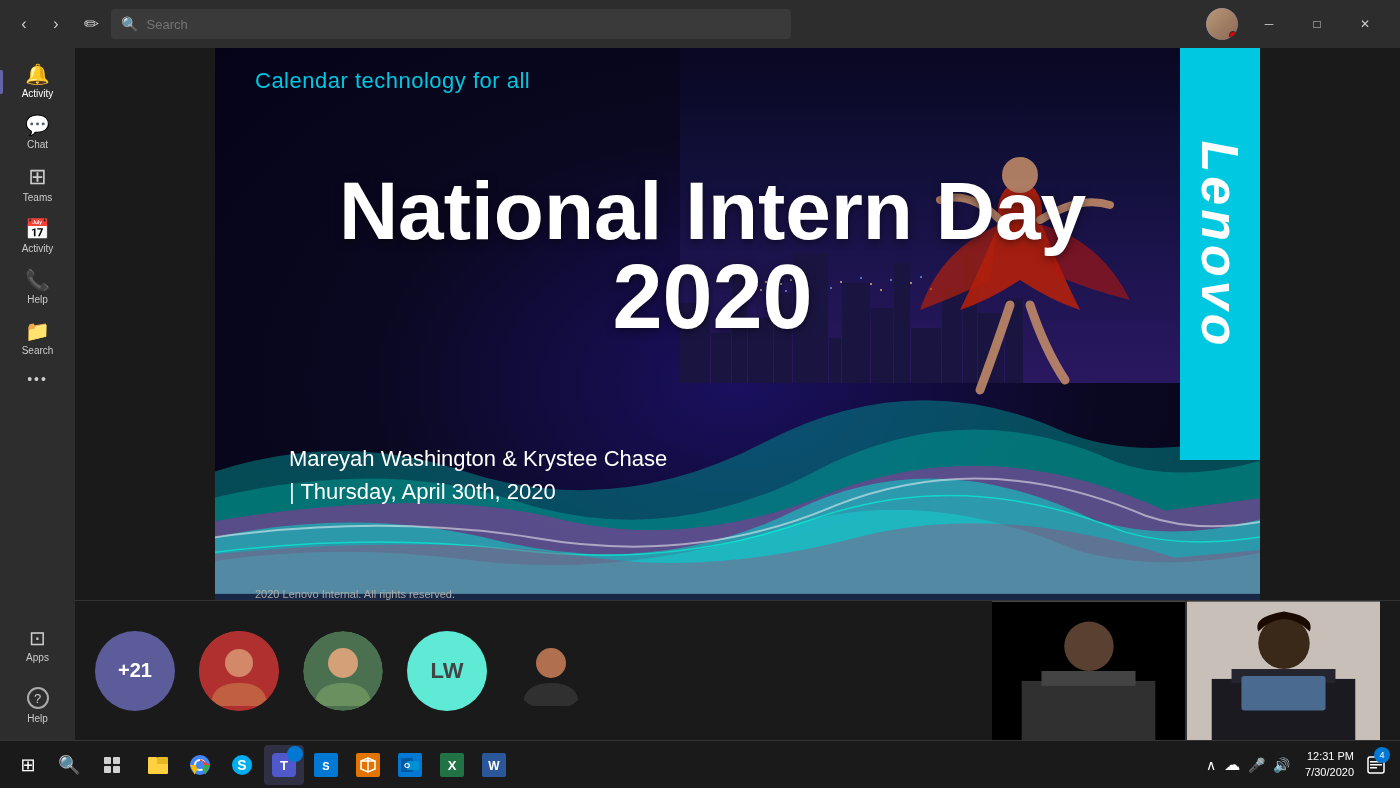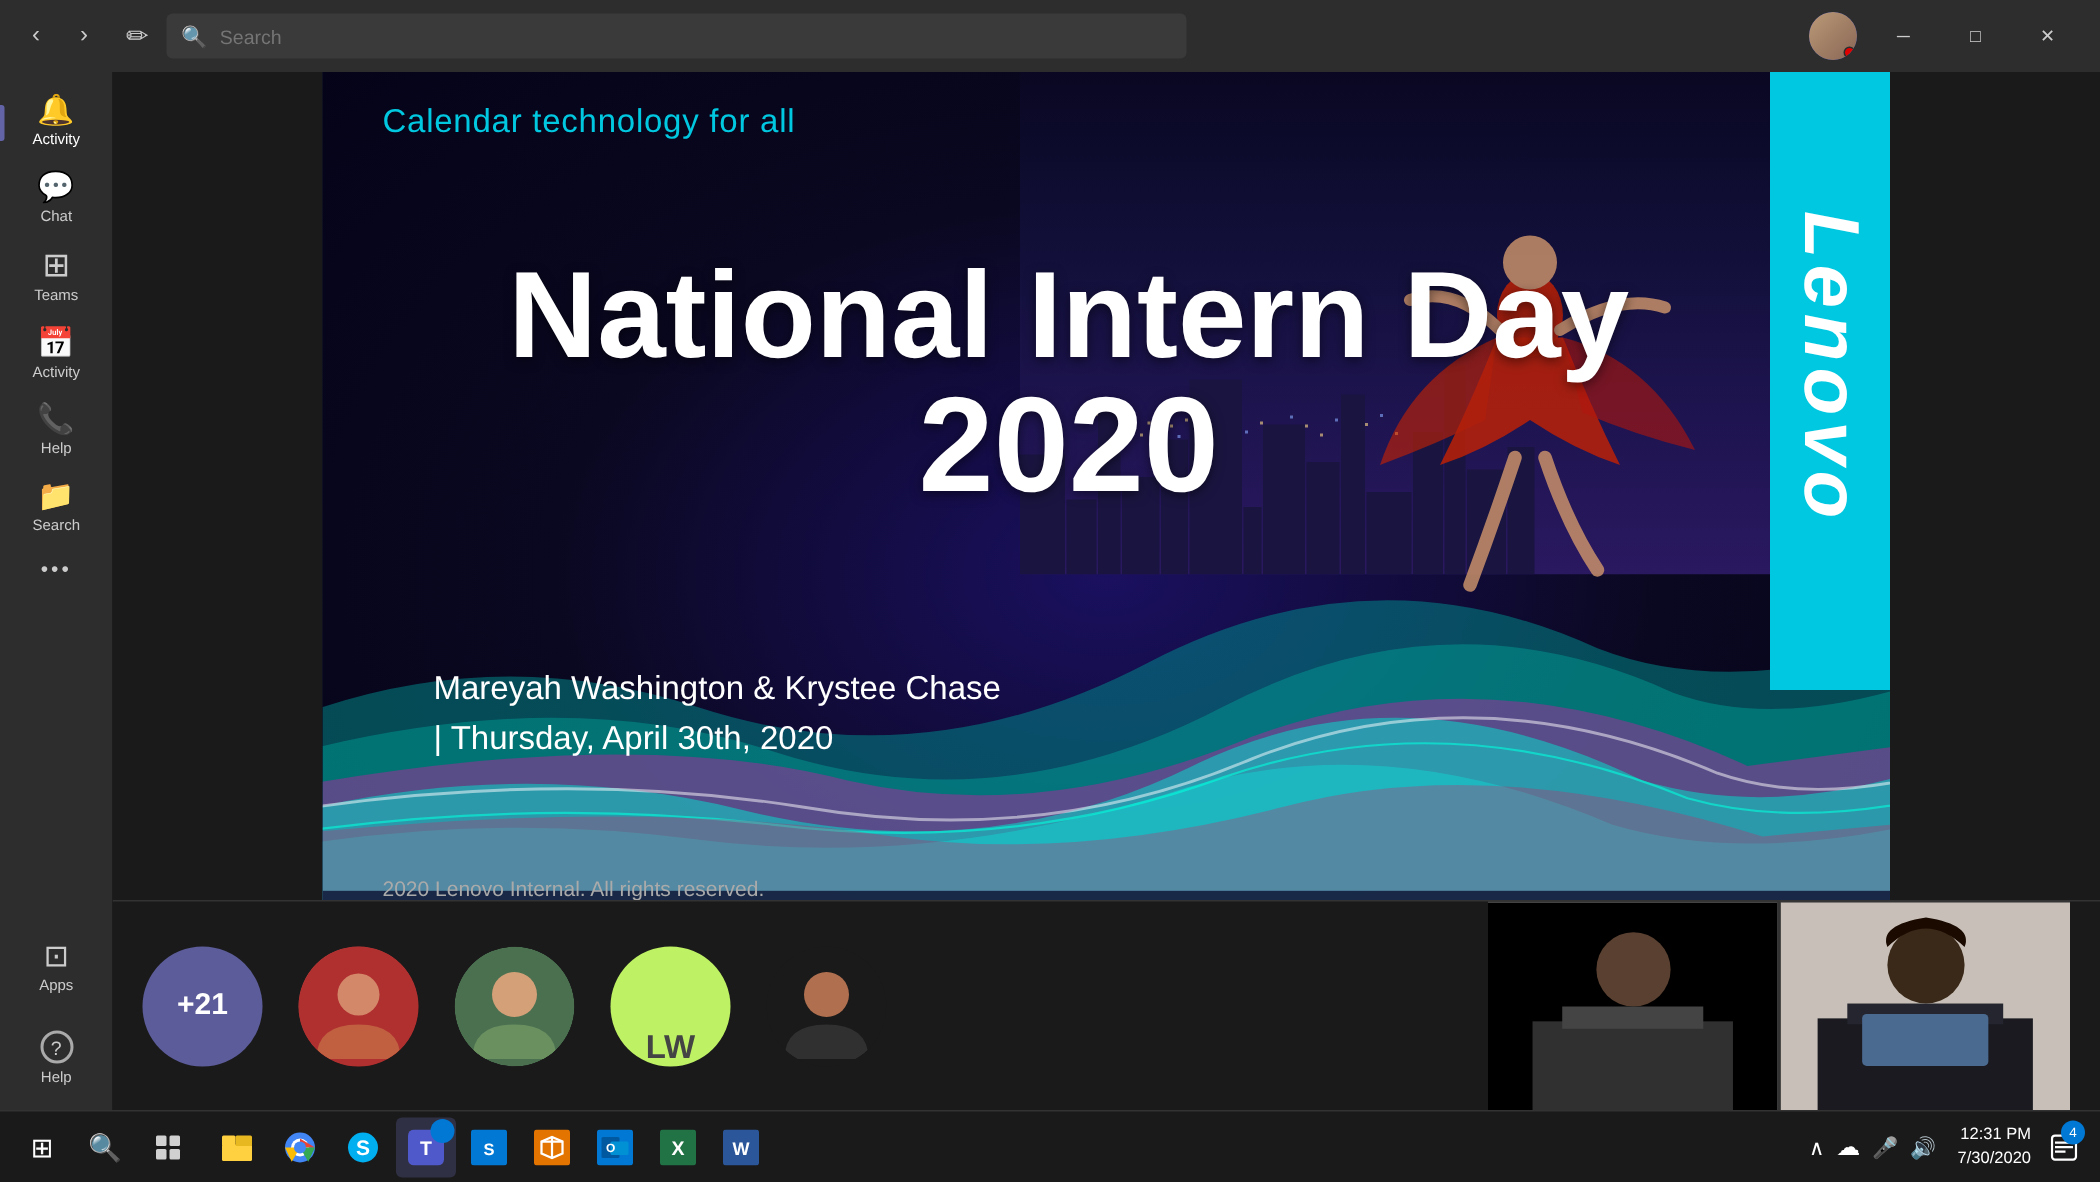--- a/index.html
+++ b/index.html
@@ -260,21 +260,21 @@
       font-weight: 400;
       line-height: 1.5;
       margin-left: 34px;
     }
 
     .slide-copyright {
       position: absolute;
       bottom: 18px;
       left: 40px;
       color: #aaa;
-      font-size: 14px;
+      font-size: 11px;
     }
 
     
     .participant-bar {
       height: 140px;
       background: #1a1a1a;
       display: flex;
       align-items: center;
       padding: 0 20px;
       gap: 0;
@@ -609,21 +609,21 @@
       </div>
 
       <div class="participant-avatar" style="border-radius:50%;">
         <svg viewBox="0 0 80 80" xmlns="http://www.w3.org/2000/svg" style="width:80px;height:80px;border-radius:50%;">
           <circle cx="40" cy="40" r="40" fill="#4a7050"></circle>
           <circle cx="40" cy="32" r="15" fill="#d4a078"></circle>
           <path d="M12,75 Q12,52 40,52 Q68,52 68,75 Z" fill="#6a9060"></path>
         </svg>
       </div>
 
-      <div class="avatar-initials" style="background:#bef264;color:#444;align-items:flex-end;">
+      <div class="avatar-initials" style="background:#5eead4;color:#444;">
         <span>LW</span>
       </div>
 
       <div class="participant-avatar" style="border-radius:50%;">
         <svg viewBox="0 0 80 80" xmlns="http://www.w3.org/2000/svg" style="width:80px;height:80px;border-radius:50%;">
           <circle cx="40" cy="40" r="40" fill="#1a1a1a"></circle>
           <circle cx="40" cy="32" r="15" fill="#b07050"></circle>
           <path d="M12,75 Q12,52 40,52 Q68,52 68,75 Z" fill="#303030"></path>
         </svg>
       </div>

